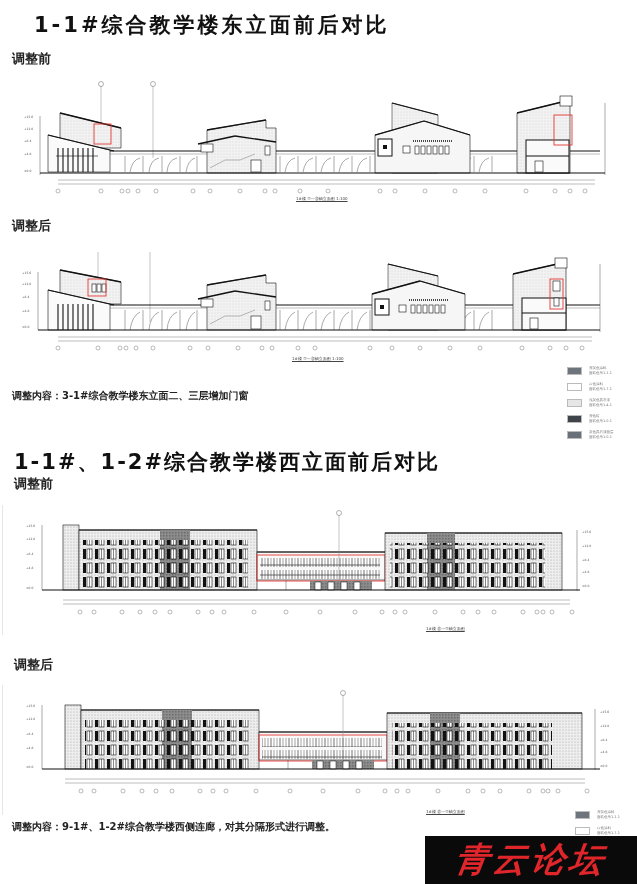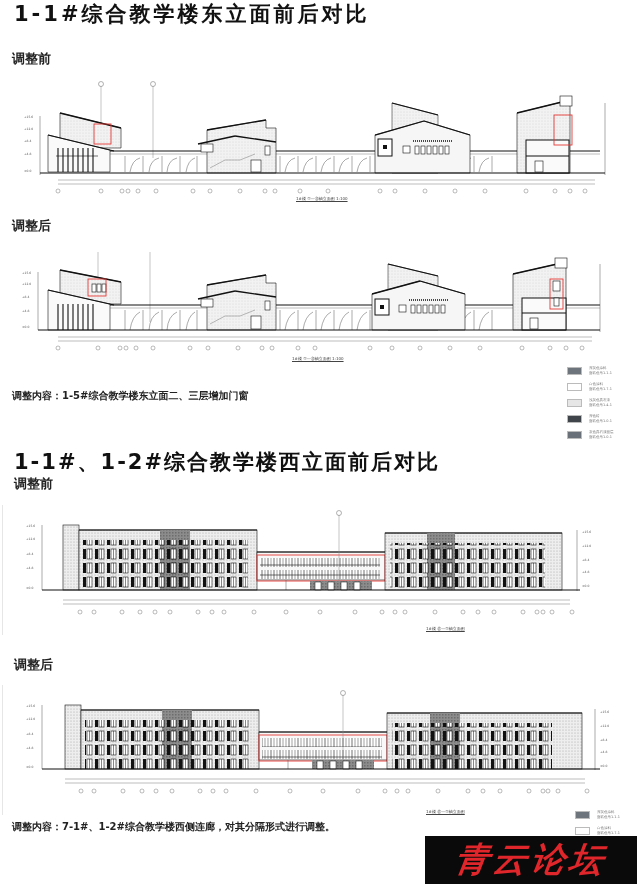--- a/index.html
+++ b/index.html
@@ -21,21 +21,21 @@
   .legend-text { font-size: 3.5px; color: #777; line-height: 5px; }
 
   .watermark { position: absolute; left: 425px; top: 836px; width: 212px; height: 48px; background: #0a0a0a; display: flex; align-items: center; justify-content: center; }
   .watermark span { font-family: "DejaVu Serif", serif; font-size: 34px; font-weight: bold; font-style: italic; color: #e0262a; letter-spacing: 4px; transform: skewX(-8deg); }
 
   .left-rule { position: absolute; left: 2px; width: 1px; background: #e6e6e6; }
 </style>
 </head>
 <body>
 
-<div class="h1" style="top:0;">1-1#综合教学楼东立面前后对比</div>
+<div class="h1" style="top:11px;margin-left:20px;">1-1#综合教学楼东立面前后对比</div>
 <div class="h2" style="left:12px; top:50px;">调整前</div>
 
 <div class="drawing" style="left:10px; top:78px;">
   <svg width="600" height="125" viewBox="0 0 600 125">
     <defs>
       <pattern id="dots" width="3" height="3" patternUnits="userSpaceOnUse">
         <rect width="3" height="3" fill="#f2f2f2"></rect>
           <circle cx="1" cy="1" r="0.4" fill="#b5b5b5"></circle>
       </pattern>
     </defs>
@@ -302,21 +302,21 @@
   </div>
   <div class="legend-item">
     <div class="swatch" style="background:#6a7078;"></div>
     <div class="legend-text">
         <div>灰色真石漆面层</div>
         <div>面砖色号1.0.1</div>
       </div>
   </div>
 </div>
 
-<div class="note" style="left:12px; top:389px;">调整内容：1-5#综合教学楼东立面二、三层增加门窗</div>
+<div class="note" style="left:12px; top:389px;">调整内容：3-1#综合教学楼东立面二、三层增加门窗</div>
 
 <div class="h1" style="top:448px; letter-spacing:2px;">1-1#、1-2#综合教学楼西立面前后对比</div>
 <div class="h2" style="left:14px; top:475px;">调整前</div>
 <div class="left-rule" style="top:505px; height:130px;"></div>
 
 <div class="drawing" style="left:10px; top:505px;">
   <svg width="620" height="130" viewBox="0 0 620 130">
     <defs>
       <pattern id="wd" width="3" height="3" patternUnits="userSpaceOnUse">
           <rect width="3" height="3" fill="#eeeeee"></rect>
@@ -533,17 +533,17 @@
   </div>
   <div class="legend-item">
     <div class="swatch" style="background:#ffffff;"></div>
     <div class="legend-text">
         <div>白色涂料</div>
         <div>面砖色号1.7.1</div>
       </div>
   </div>
 </div>
 
-<div class="note" style="left:12px; top:820px;">调整内容：7-1#、1-2#综合教学楼西侧连廊，对其分隔形式进行调整。</div>
+<div class="note" style="left:12px; top:820px;">调整内容：9-1#、1-2#综合教学楼西侧连廊，对其分隔形式进行调整。</div>
 
 <div class="watermark">
   <span>青云论坛</span>
 </div>
 
 </body></html>

